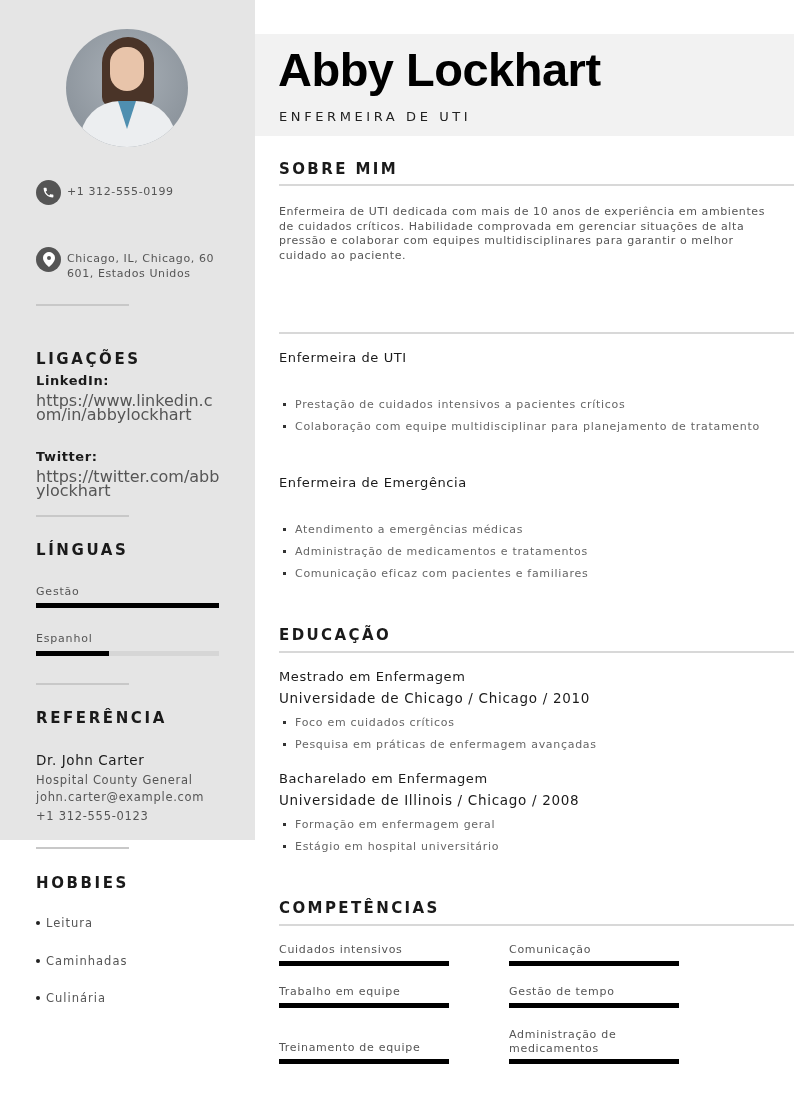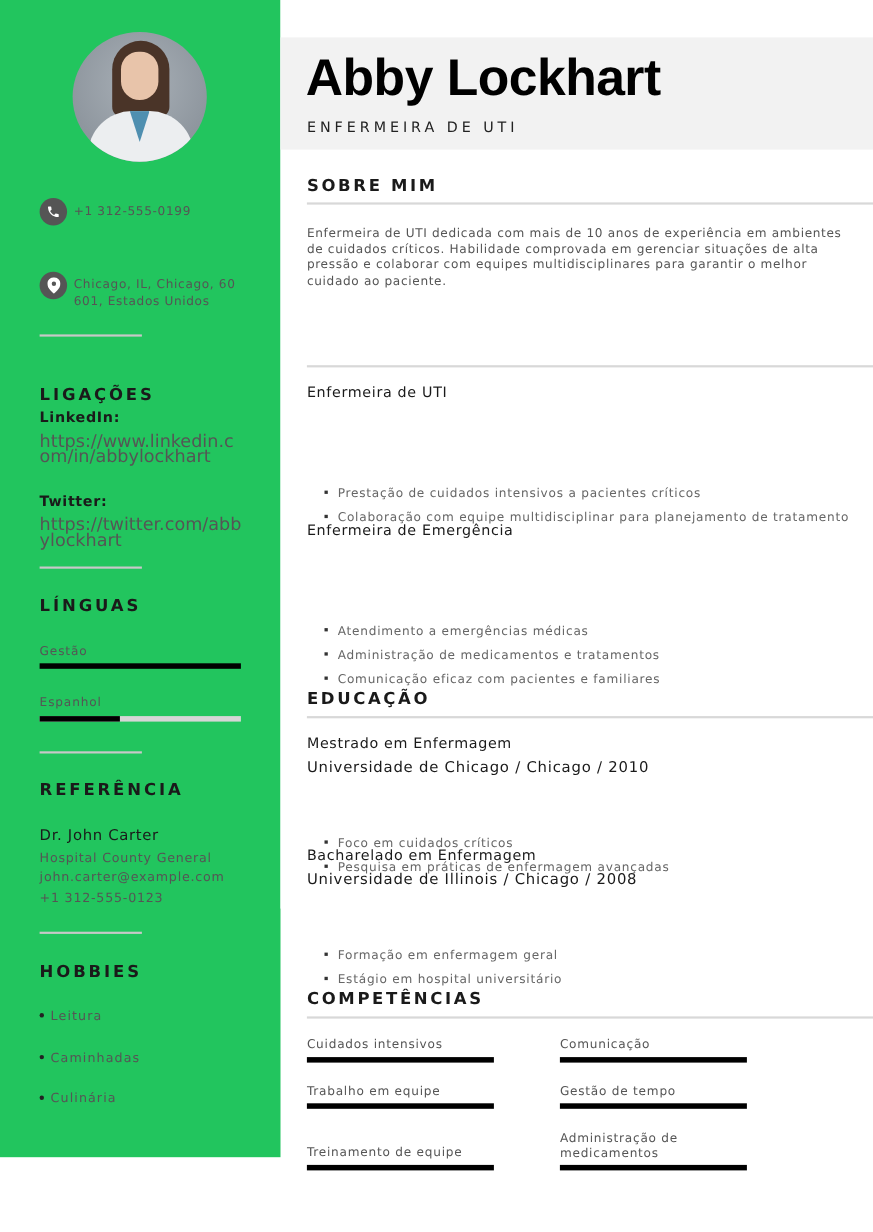--- a/index.html
+++ b/index.html
@@ -1,19 +1,19 @@
 <!DOCTYPE html>
 <html><head>
 <meta charset="utf-8">
 <style>
   * { box-sizing: border-box; margin: 0; padding: 0; }
   html, body { width: 794px; height: 1120px; background: #ffffff; overflow: hidden; }
   body { font-family: "DejaVu Sans", "Liberation Sans", sans-serif; color: #222; position: relative; }
 
-  .sidebar { position: absolute; left: 0; top: 0; width: 255px; height: 1052px; background: #22c55e; }
+  .sidebar { position: absolute; left: 0; top: 0; width: 255px; height: 840px; background: #e5e5e5; }
   .main { position: absolute; left: 255px; top: 0; width: 539px; height: 826px; background: #fff; }
 
   
   .photo { position: absolute; left: 66px; top: 29px; width: 122px; height: 118px; border-radius: 50%; overflow: hidden;
            background: radial-gradient(circle at 50% 40%, #a9b0b7 0%, #8e969e 70%); }
   .photo .hair { position: absolute; left: 36px; top: 8px; width: 52px; height: 70px; border-radius: 26px 26px 10px 10px; background: #4a3428; }
   .photo .face { position: absolute; left: 44px; top: 18px; width: 34px; height: 44px; border-radius: 17px 17px 18px 18px; background: #e8c4aa; }
   .photo .coat { position: absolute; left: 14px; top: 72px; width: 96px; height: 60px; border-radius: 40px 40px 0 0; background: #eceef0; }
   .photo .scrub { position: absolute; left: 52px; top: 72px; width: 18px; height: 28px; background: #4f8fb0; clip-path: polygon(0 0,100% 0,50% 100%); }
 
@@ -43,21 +43,21 @@
   .name { position: absolute; left: 23px; top: 42px; font-size: 47px; font-weight: bold; color: #000; letter-spacing: -0.5px; font-family: "Liberation Sans", sans-serif; }
   .role { position: absolute; left: 24px; top: 109px; font-size: 13px; letter-spacing: 3.6px; color: #222; }
 
   .mhead { position: absolute; left: 24px; font-size: 15px; letter-spacing: 2.4px; font-weight: bold; color: #1a1a1a; }
   .mrule { position: absolute; left: 24px; width: 515px; height: 2px; background: #d8d8d8; }
 
   .about { position: absolute; left: 24px; top: 205px; width: 500px; font-size: 11px; letter-spacing: 0.6px; line-height: 14.5px; color: #555; }
 
   .job-title { position: absolute; left: 24px; font-size: 13px; letter-spacing: 0.6px; color: #1a1a1a; }
   .job-sub { position: absolute; left: 24px; font-size: 13.5px; letter-spacing: 0.7px; color: #1a1a1a; }
-  .bullet { position: absolute; left: 40px; font-size: 11px; letter-spacing: 0.7px; color: #666; margin-top: 44px; }
+  .bullet { position: absolute; left: 28px; font-size: 11px; letter-spacing: 0.7px; color: #666; }
   .bullet .sq { display: inline-block; width: 3px; height: 3px; background: #333; margin-right: 9px; vertical-align: middle; position: relative; top: -1px; }
 
   .skill-label { position: absolute; font-size: 11px; letter-spacing: 0.7px; color: #555; line-height: 14px; width: 170px; }
   .skill-bar { position: absolute; width: 170px; height: 5px; background: #000; }
 </style>
 </head>
 <body>
 
 <div class="sidebar">
   <div class="photo">

